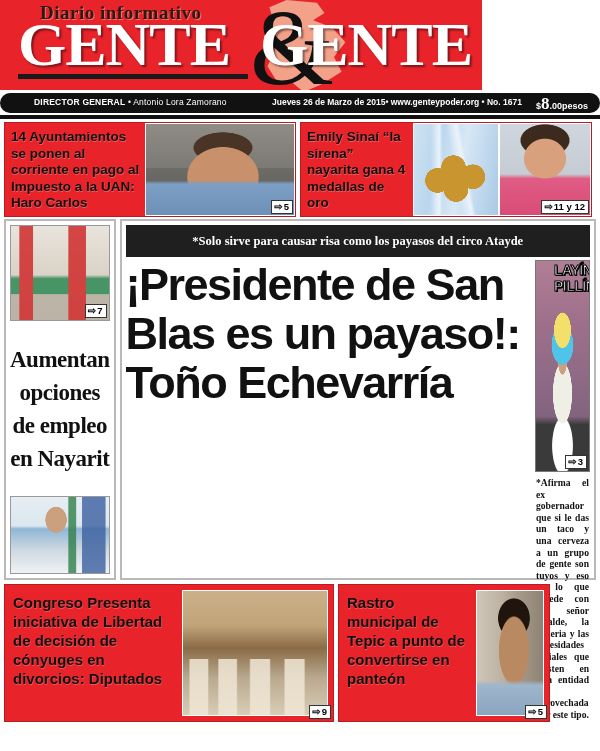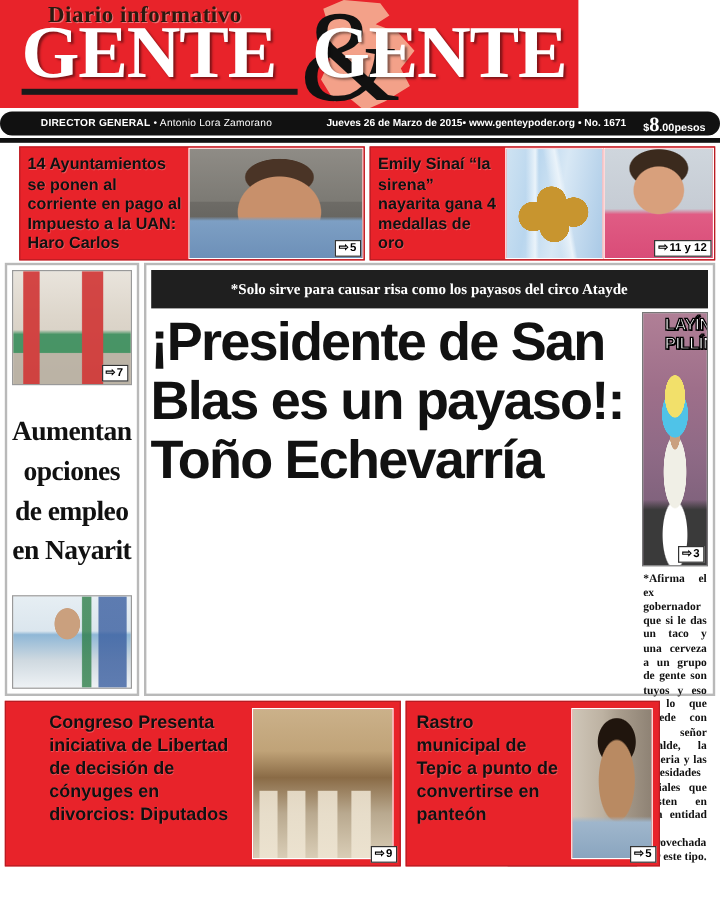--- a/index.html
+++ b/index.html
@@ -85,21 +85,21 @@
     position: absolute; right: 12px; top: 1px;
     font-size: 9px; font-weight: 700; white-space: nowrap;
   }
   .ib-price .big { font-size: 17px; font-family:"Liberation Serif",serif; }
   .underbar { width:600px; height:4px; background:#111; margin-top:2px; }
 
   
   .topstrip {
     display: flex; gap: 4px;
     width: 600px; height: 98px;
-    padding: 3px 4px 0 16px;
+    padding: 3px 4px 0 4px;
   }
   .ts-box {
     position: relative;
     background: #E8232A;
     border: 1px solid #b71c23;
     display: flex;
     overflow: hidden;
   }
   .ts-left  { width: 292px; }
   .ts-right { width: 292px; }
@@ -284,21 +284,21 @@
   .bs-box { position:relative; background:#E8232A; border:1px solid #b71c23; display:flex; overflow:hidden; }
   .bs-left { width: 330px; }
   .bs-right { width: 212px; }
   .bs-head {
     color:#111; font-weight:700;
     font-family:"Liberation Sans Narrow","Liberation Sans",sans-serif;
     font-size:15px; line-height:19px;
     padding: 8px 4px 0 8px;
     text-shadow:.5px .5px 0 rgba(255,255,255,.22);
   }
-  .bs-left .bs-head  { flex:0 0 172px;margin-left:28px; }
+  .bs-left .bs-head  { flex:0 0 172px; }
   .bs-right .bs-head { flex:0 0 132px; }
   .bs-photo { position:relative; flex:1 1 auto; margin:5px; border:1px solid #fff; overflow:hidden; }
 </style>
 </head>
 <body>
 
 <div class="page">
 
   <div class="masthead">
     <div class="mh-tagline">Diario informativo</div>

